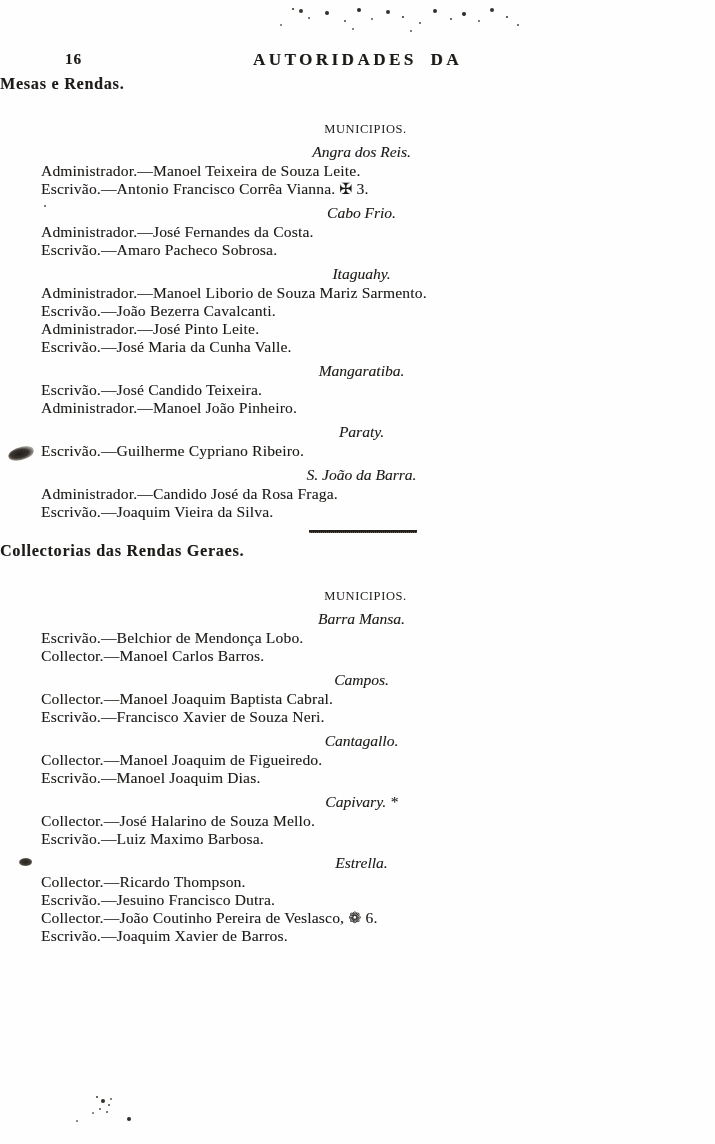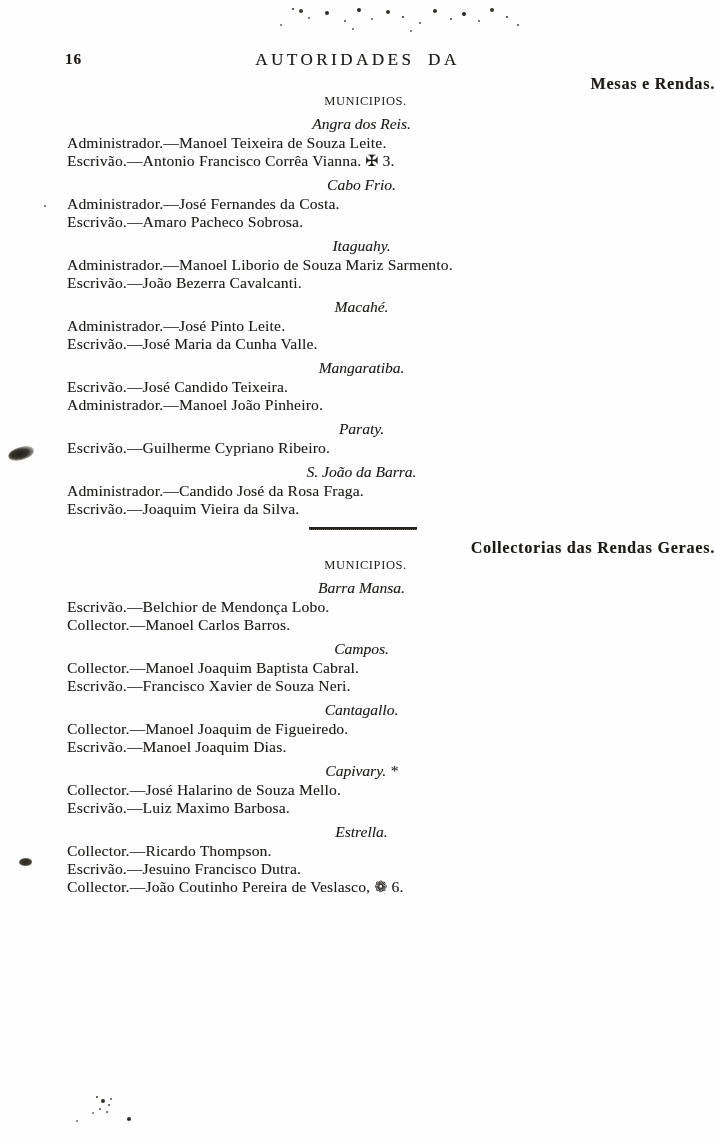--- a/index.html
+++ b/index.html
@@ -14,44 +14,44 @@
   .scan-page { position:absolute; inset:0; background:#fefefe; }
 
   .header-row { position:absolute; top:50px; left:0; width:100%; height:22px; }
   .page-number {
     position:absolute; left:57px; top:1px;
     font-weight:bold; font-size:15px; letter-spacing:1px;
     text-shadow:0.4px 0.4px 0 rgba(20,18,15,.4);
     margin-left:8px;
   }
   .running-header {
-    text-align:center; font-weight:normal; font-size:17px;
+    text-align:center; font-weight:bold; font-size:17px;
     letter-spacing:3.5px; word-spacing:6px;
     text-shadow:0.4px 0.4px 0 rgba(20,18,15,.45);
   }
 
   .content { position:absolute; top:74px; left:0; width:100%; }
 
   .section-title {
-    text-align:right; font-weight:bold; font-size:16px;
+    text-align:left; font-weight:bold; font-size:16px;
     letter-spacing:0.8px; line-height:20px;
     text-shadow:0.4px 0.4px 0 rgba(20,18,15,.4);
   }
   .subheading {
     text-align:center; font-size:12.5px; letter-spacing:0.6px;
-    margin-top:0; margin-bottom:4px; line-height:15px;padding-left:16px;
+    margin-top:28px; margin-bottom:4px; line-height:15px;padding-left:16px;
   }
   .muni-name {
     text-align:center; font-style:italic; font-size:15.5px;
     margin-top:6px; margin-bottom:2px; line-height:17px;
     text-shadow:0.3px 0.3px 0 rgba(20,18,15,.3);
     padding-left:8px;
   }
   .entry {
-    font-size:15.5px; line-height:18px; padding-left:67px;
+    font-size:15.5px; line-height:18px; padding-left:41px;
     letter-spacing:0.2px;
     text-shadow:0.3px 0.3px 0 rgba(20,18,15,.3);
     white-space:nowrap;
   }
 
   .divider {
     width:108px; height:2px;
     margin:9px auto 8px auto;
     background:#24211d;
     border-bottom:1px dotted #6a6257;
@@ -125,21 +125,20 @@
         <div class="entry">Escrivão.—Amaro Pacheco Sobrosa.</div>
       </div>
 
       <div>
         <div class="muni-name">Itaguahy.</div>
         <div class="entry">Administrador.—Manoel Liborio de Souza Mariz Sarmento.</div>
         <div class="entry">Escrivão.—João Bezerra Cavalcanti.</div>
       </div>
 
       <div>
-        <div class="muni-name">Macahé.</div>
         <div class="entry">Administrador.—José Pinto Leite.</div>
         <div class="entry">Escrivão.—José Maria da Cunha Valle.</div>
       </div>
 
       <div>
         <div class="muni-name">Mangaratiba.</div>
         <div class="entry">Escrivão.—José Candido Teixeira.</div>
         <div class="entry">Administrador.—Manoel João Pinheiro.</div>
       </div>
 
@@ -187,17 +186,18 @@
 
       <div>
         <div class="muni-name">Estrella.</div>
         <div class="entry">Collector.—Ricardo Thompson.</div>
         <div class="entry">Escrivão.—Jesuino Francisco Dutra.</div>
       </div>
 
 
       <div>
         <div class="entry">Collector.—João Coutinho Pereira de Veslasco, ❁ 6.</div>
+        <div class="entry">Escrivão.—Joaquim Xavier de Barros.</div>
       </div>
     </div>
 
   </div>
 </div>
 
 </body></html>

